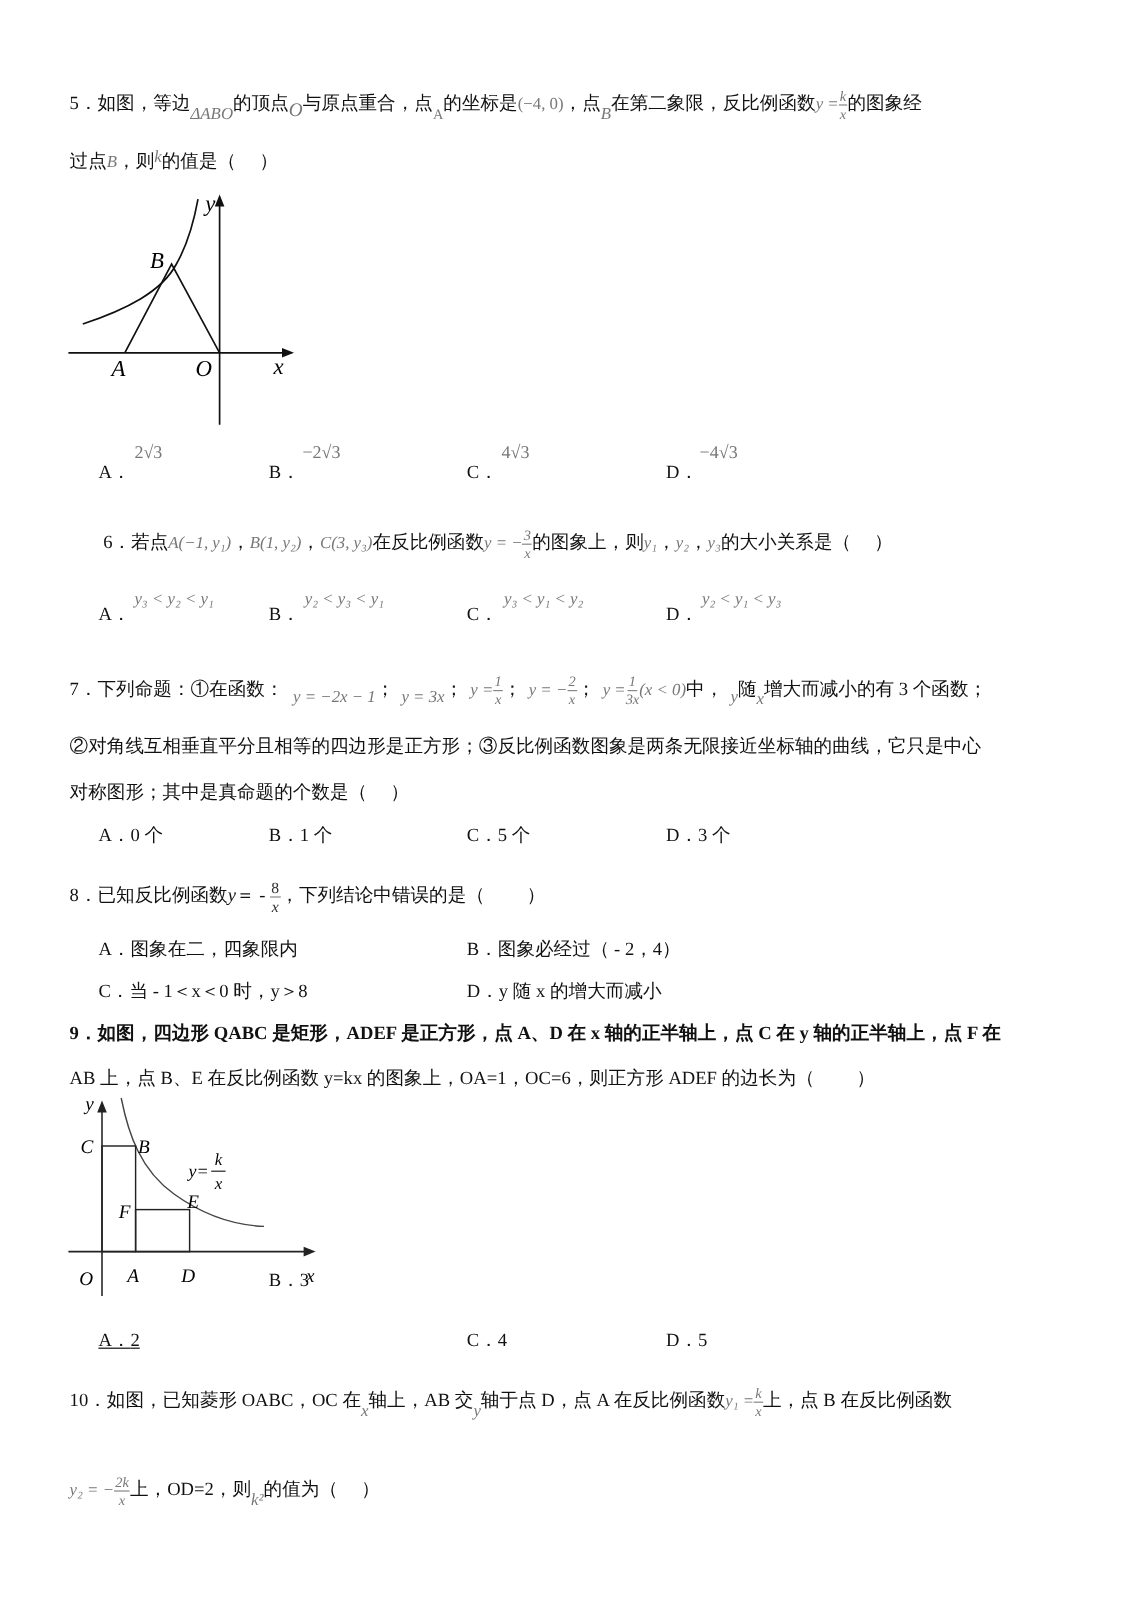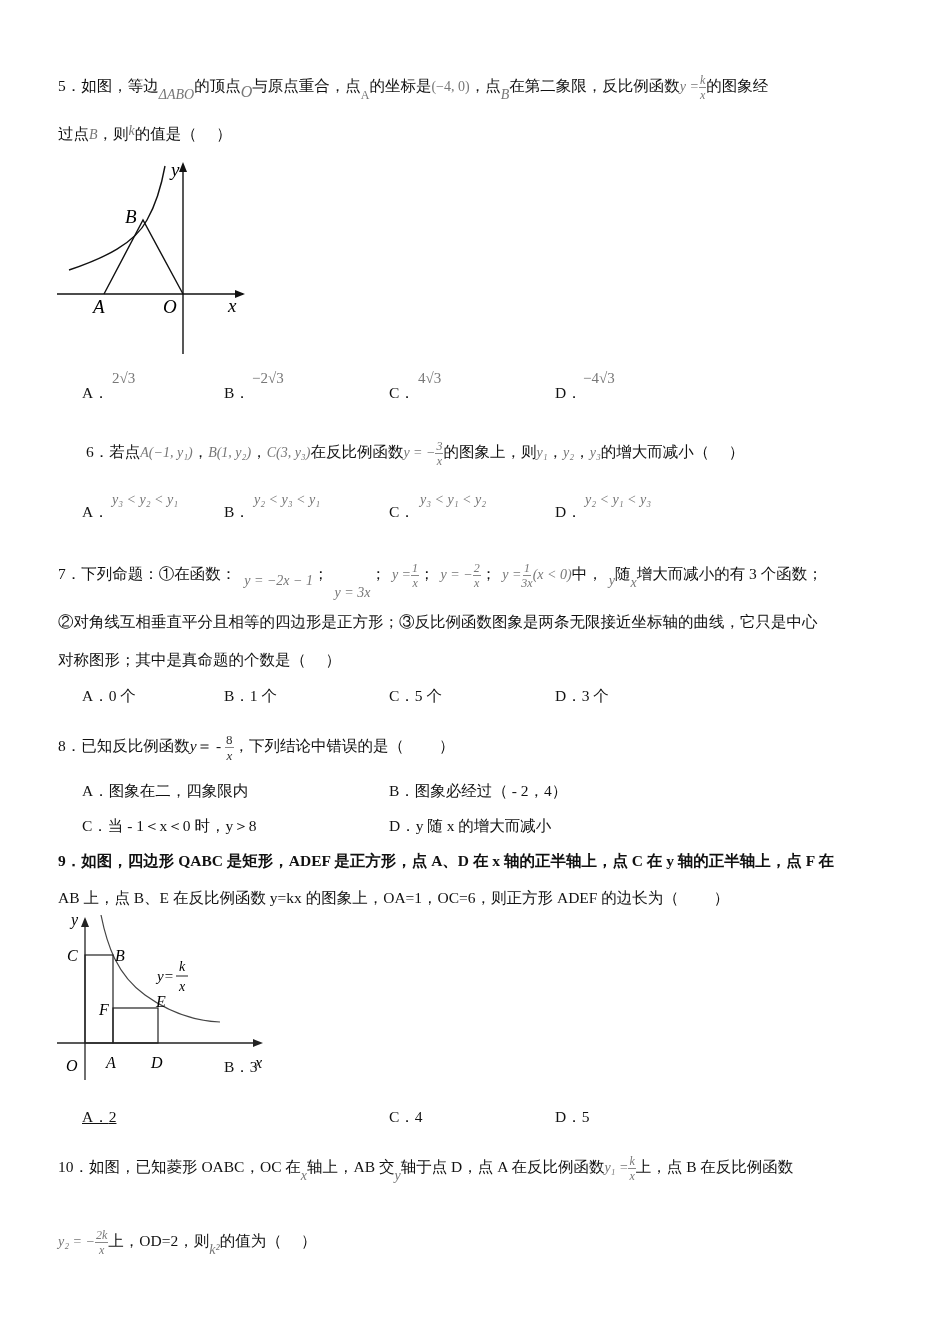--- a/index.html
+++ b/index.html
@@ -49,35 +49,35 @@
   <span class="opt" style="left:389px; top:383px;">C．</span>
   <span class="opt mathn" style="left:418px; top:370px; font-size:15px;">4√3</span>
   <span class="opt" style="left:555px; top:383px;">D．</span>
   <span class="opt mathn" style="left:583px; top:370px; font-size:15px;">−4√3</span>
 </div>
 
 <div class="abs" style="left:58px; top:440px;margin-left:28px;">
   <span>6．</span><span>若点</span><span class="math">A(−1, y₁)</span><span>，</span><span class="math">B(1, y₂)</span><span>，</span><span class="math">C(3, y₃)</span><span>在反比例函数</span><span class="math">y = −</span><span class="frac math">
       <span class="num">3</span>
       <span class="den">x</span>
-    </span><span>的图象上，则</span><span class="math">y₁</span><span>，</span><span class="math">y₂</span><span>，</span><span class="math">y₃</span><span>的增大而减小（　 ）</span>
+    </span><span>的图象上，则</span><span class="math">y₁</span><span>，</span><span class="math">y₂</span><span>，</span><span class="math">y₃</span><span>的大小关系是（　 ）</span>
 </div>
 <div>
   <span class="opt" style="left:82px; top:502px;">A．</span>
   <span class="opt math" style="left:112px; top:492px;">y₃ &lt; y₂ &lt; y₁</span>
   <span class="opt" style="left:224px; top:502px;">B．</span>
   <span class="opt math" style="left:254px; top:492px;">y₂ &lt; y₃ &lt; y₁</span>
   <span class="opt" style="left:389px; top:502px;">C．</span>
   <span class="opt math" style="left:420px; top:492px;">y₃ &lt; y₁ &lt; y₂</span>
   <span class="opt" style="left:555px; top:502px;">D．</span>
   <span class="opt math" style="left:585px; top:492px;">y₂ &lt; y₁ &lt; y₃</span>
 </div>
 
 <div class="abs" style="left:58px; top:562px;">
-  <span>7．</span><span>下列命题：①在函数：</span><span class="math" style="position:relative; top:6px; margin-left:8px;">y = −2x − 1</span><span>；</span><span class="math" style="position:relative; top:18px; margin-left:6px;">y = 3x</span><span>；</span><span class="math" style="margin-left:6px;">y =</span><span class="frac math">
+  <span>7．</span><span>下列命题：①在函数：</span><span class="math" style="position:relative; top:6px; margin-left:8px;">y = −2x − 1</span><span>；</span><span class="math" style="position:relative; top:6px; margin-left:6px;">y = 3x</span><span>；</span><span class="math" style="margin-left:6px;">y =</span><span class="frac math">
       <span class="num">1</span>
       <span class="den">x</span>
     </span><span>；</span><span class="math" style="margin-left:6px;">y = −</span><span class="frac math">
       <span class="num">2</span>
       <span class="den">x</span>
     </span><span>；</span><span class="math" style="margin-left:6px;">y =</span><span class="frac math">
       <span class="num">1</span>
       <span class="den">3x</span>
     </span><span class="math">(x &lt; 0)</span><span>中，</span><span class="math" style="position:relative; top:6px; margin-left:6px;">y</span><span>随</span><span class="math" style="position:relative; top:8px;">x</span><span>增大而减小的有 3 个函数；</span>
 </div>

